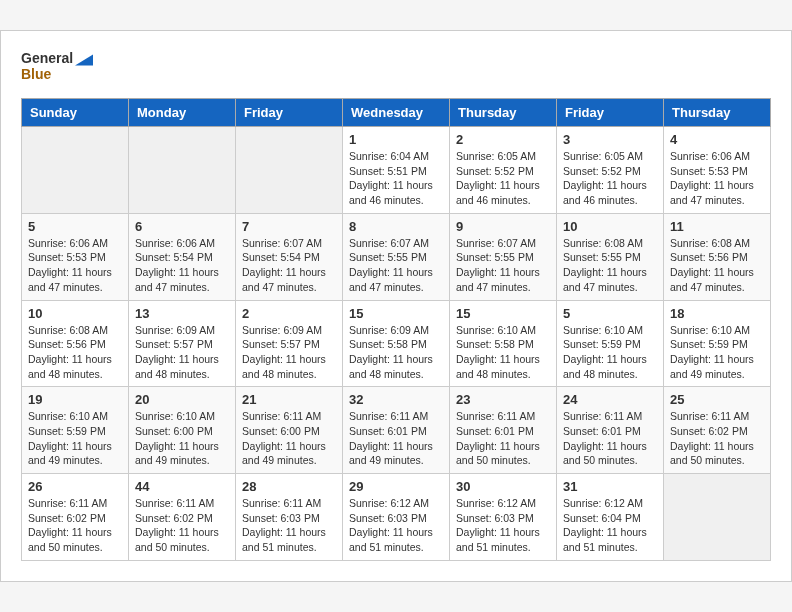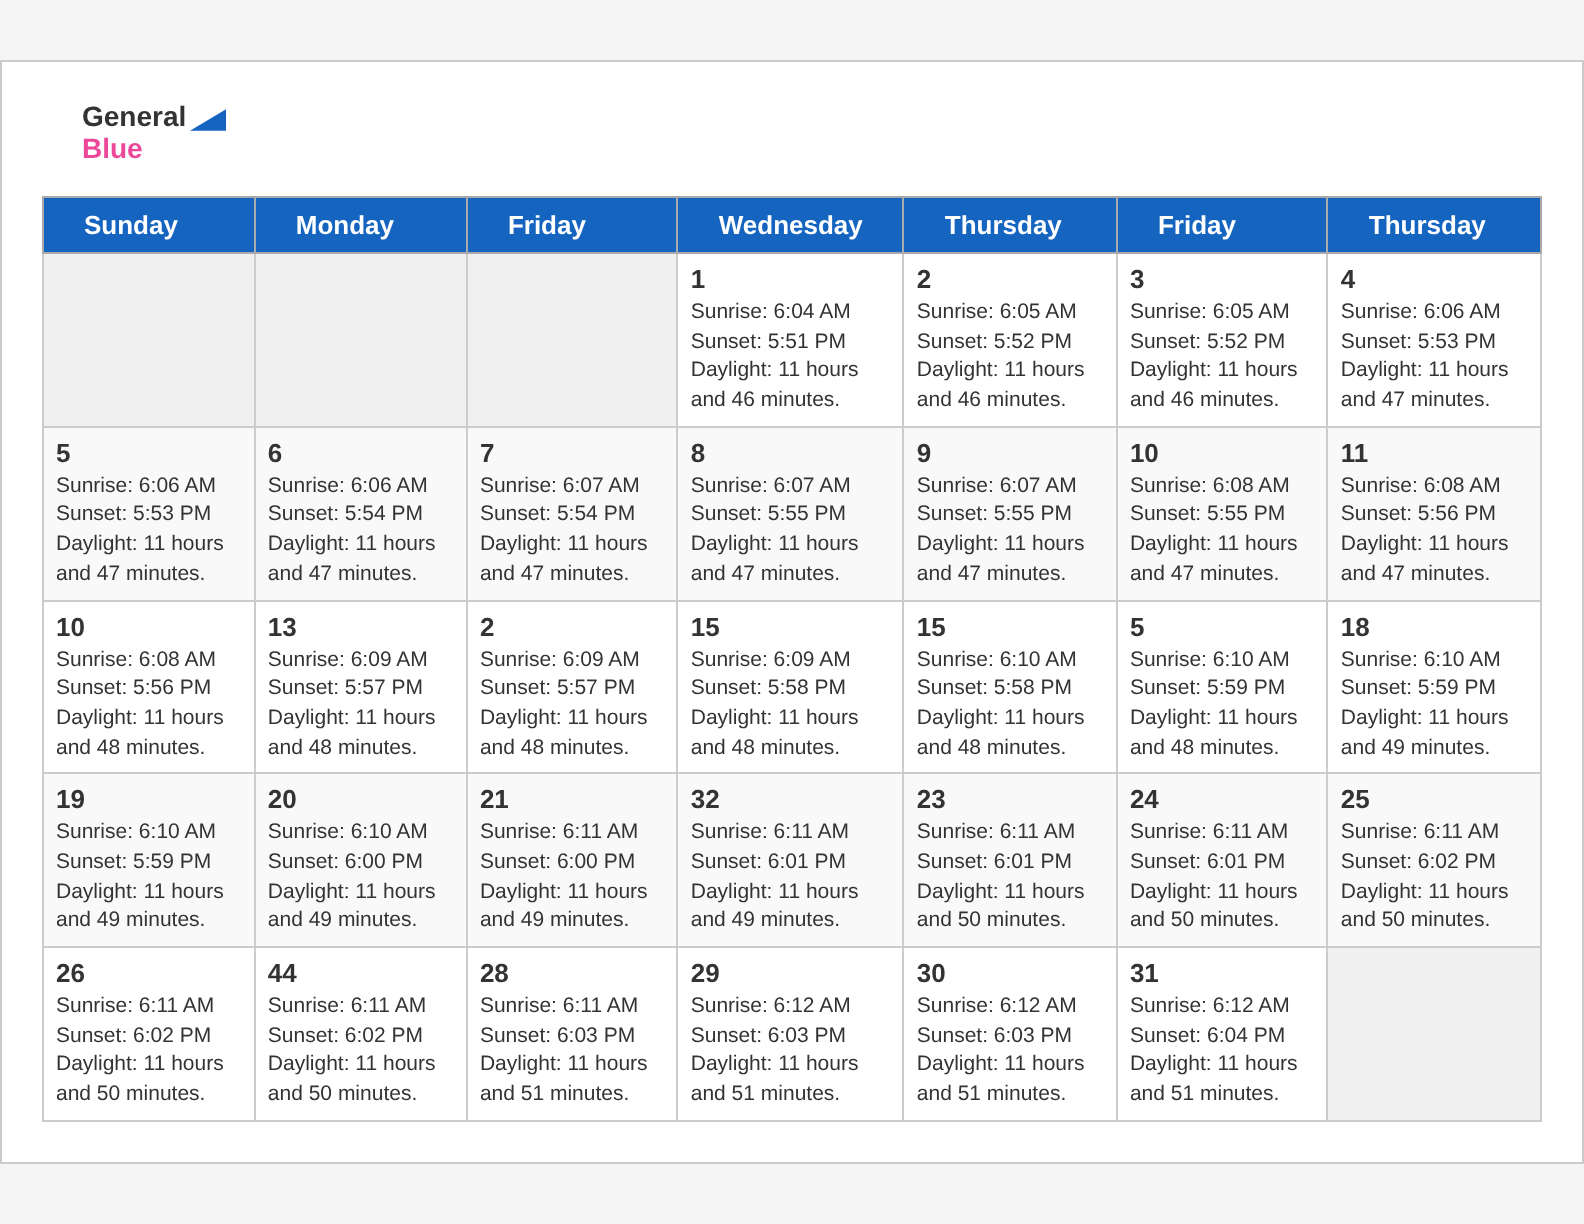--- a/index.html
+++ b/index.html
@@ -20,21 +20,20 @@
     .header {
       display: flex;
       justify-content: space-between;
       align-items: flex-start;
       margin-bottom: 16px;
     }
     .logo {
       display: flex;
       align-items: center;
       gap: 4px;
-      margin-left: 20px;
     }
     .title-block {
       text-align: right;
     }
     .month-title {
       font-size: 36px;
       color: #222;
       font-weight: normal;
     }
     .location-title {
@@ -43,21 +42,21 @@
     }
     .calendar-table {
       width: 100%;
       border-collapse: collapse;
     }
     .calendar-table th {
       background: #1565c0;
       color: #fff;
       font-size: 13px;
       font-weight: bold;
-      padding: 6px 20px;
+      padding: 6px 8px;
       text-align: left;
       border: 1px solid #aaa;
     }
     .calendar-table td {
       border: 1px solid #ccc;
       vertical-align: top;
       padding: 5px 6px;
       font-size: 11px;
       color: #333;
       width: calc(100% / 7);
@@ -85,21 +84,21 @@
 </head>
 <body>
 
 <div class="calendar-container">
   <div class="header">
     <div class="logo">
   <div style="line-height:1.1; font-size:14px; font-weight:bold;">
     <span style="color:#333">General</span><svg width="18" height="12" viewBox="0 0 20 12" style="display:inline-block;vertical-align:middle;margin-left:2px">
             <polygon points="0,12 20,0 20,12" fill="#1565c0"></polygon>
           </svg><br>
-    <span style="color:#ec4899">Blue</span>
+    <span style="color:#a16207">Blue</span>
   </div>
 </div>
     <div class="title-block">
       <div class="month-title"></div>
       <div class="location-title"></div>
     </div>
   </div>
 
   <table class="calendar-table">
     <thead>

